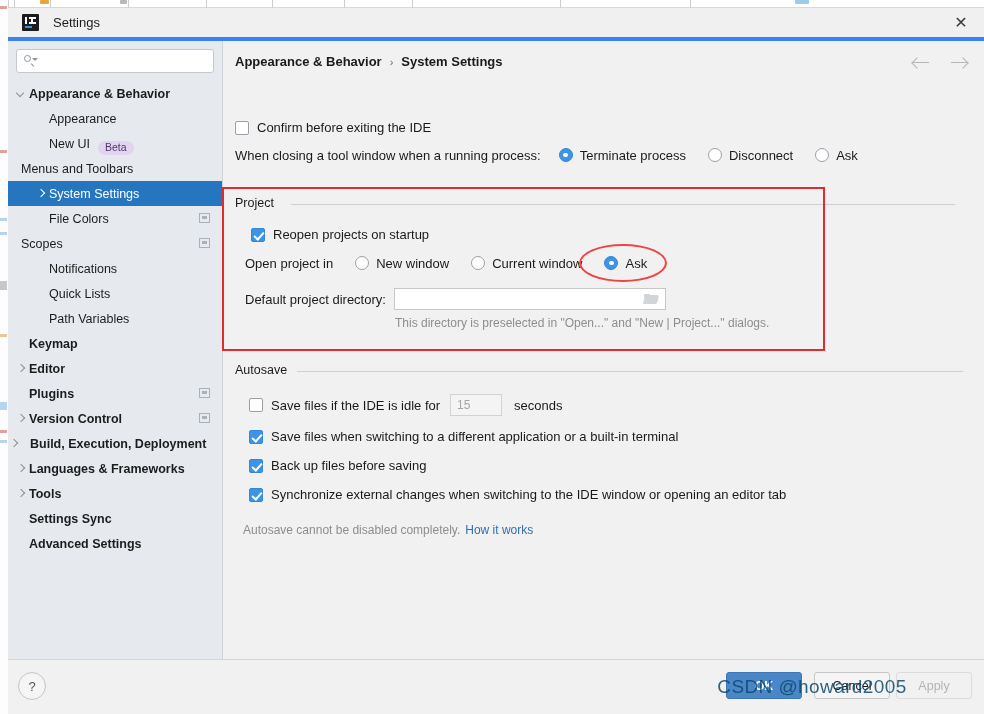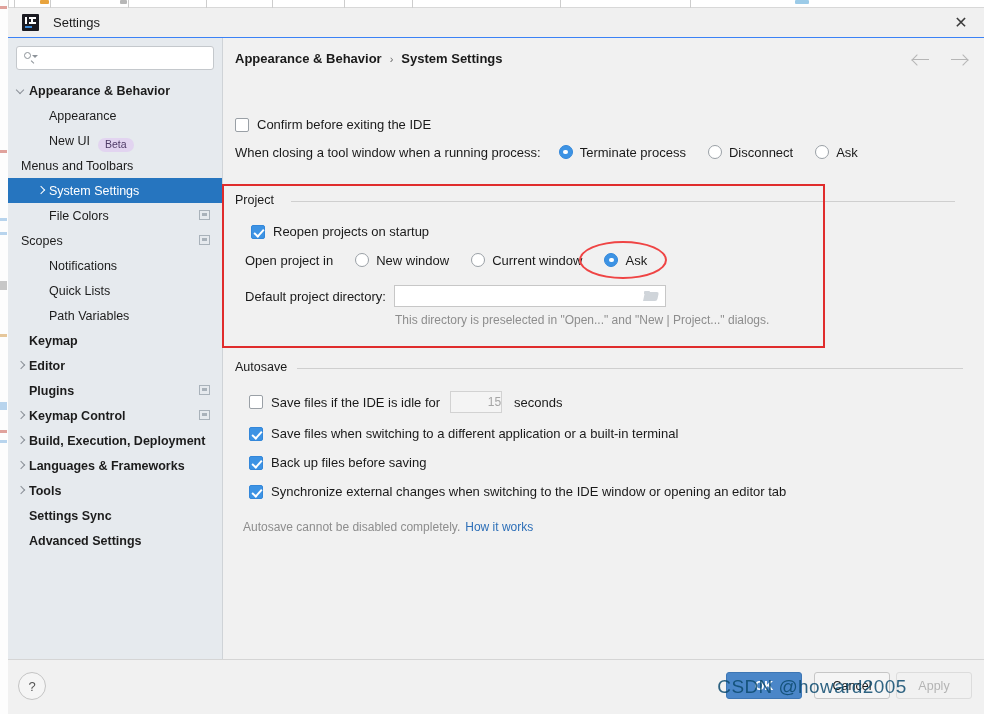--- a/index.html
+++ b/index.html
@@ -65,21 +65,21 @@
     display: flex;
     flex-direction: column;
   }
 
   
   .titlebar {
     position: relative;
     height: 29px;
     flex: 0 0 29px;
     background: #f0f0f0;
-    border-bottom: 1px solid #3b82f6;
+    border-bottom: 4px solid #3b82f6;
     display: flex;
     align-items: center;
   }
   .ij-logo {
     width: 17px; height: 17px;
     margin-left: 14px;
     background: #1b1b22;
     border-radius: 1px;
     position: relative;
     flex: 0 0 auto;
@@ -451,21 +451,20 @@
   .spin-field {
     background: #f4f4f4;
     border: 1px solid #d2d2d2;
     box-sizing: border-box;
     height: 22px;
     display: flex;
     align-items: center;
     font-size: 12px;
     color: #a5a5a5;
     padding-left: 6px;
-    justify-content: flex-end;
   }
   .folder-ico {
     width: 15px; height: 12px;
     position: relative;
     margin-left: auto;
     margin-right: 2px;
     flex: 0 0 auto;
   }
   .folder-ico::before {
     content: "";
@@ -674,24 +673,24 @@
               <span class="arrow right"></span>
               <span class="lbl">Editor</span>
             </div>
             <div class="tree-row bold" style="padding-left: 8px;">
               <span class="arrow"></span>
               <span class="lbl">Plugins</span>
               <span class="mod-ico"></span>
             </div>
             <div class="tree-row bold" style="padding-left: 8px;">
               <span class="arrow right"></span>
-              <span class="lbl">Keymap Control</span>
+              <span class="lbl">Version Control</span>
               <span class="mod-ico"></span>
             </div>
-            <div class="tree-row bold" style="padding-left: 8px;">
+            <div class="tree-row bold" style="padding-left: 1px; gap: 8px;">
               <span class="arrow right"></span>
               <span class="lbl">Build, Execution, Deployment</span>
             </div>
             <div class="tree-row bold" style="padding-left: 8px;">
               <span class="arrow right"></span>
               <span class="lbl">Languages &amp; Frameworks</span>
             </div>
             <div class="tree-row bold" style="padding-left: 8px;">
               <span class="arrow right"></span>
               <span class="lbl">Tools</span>

